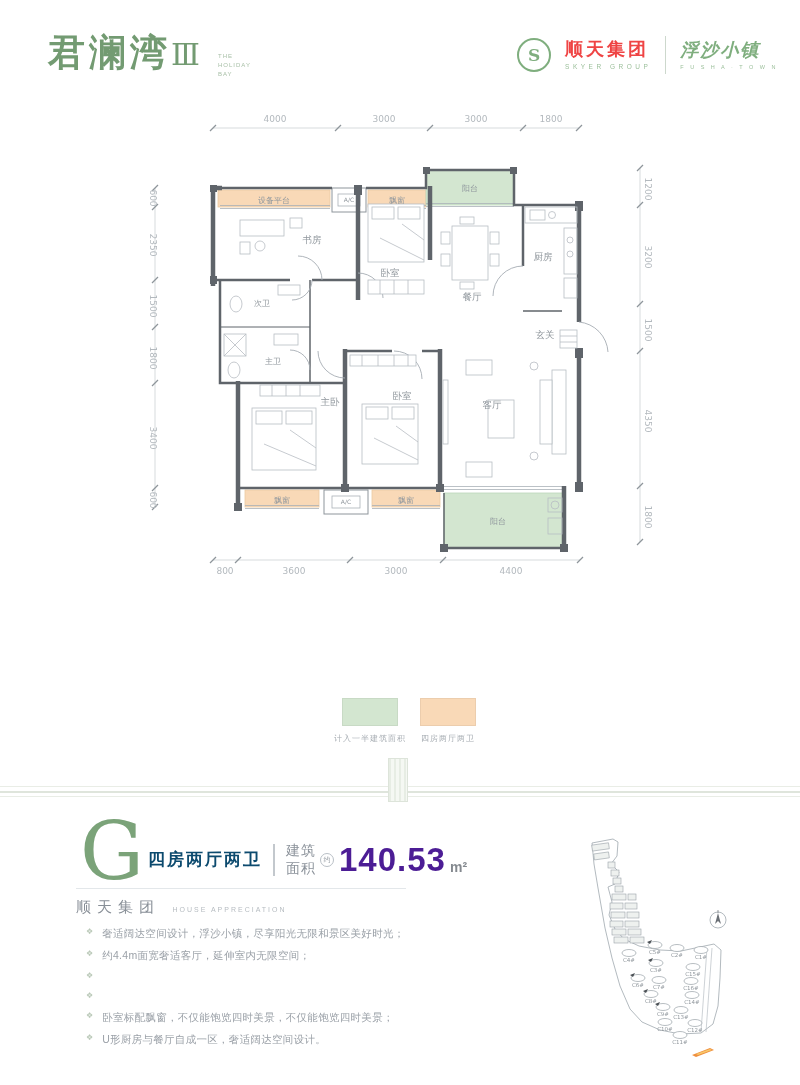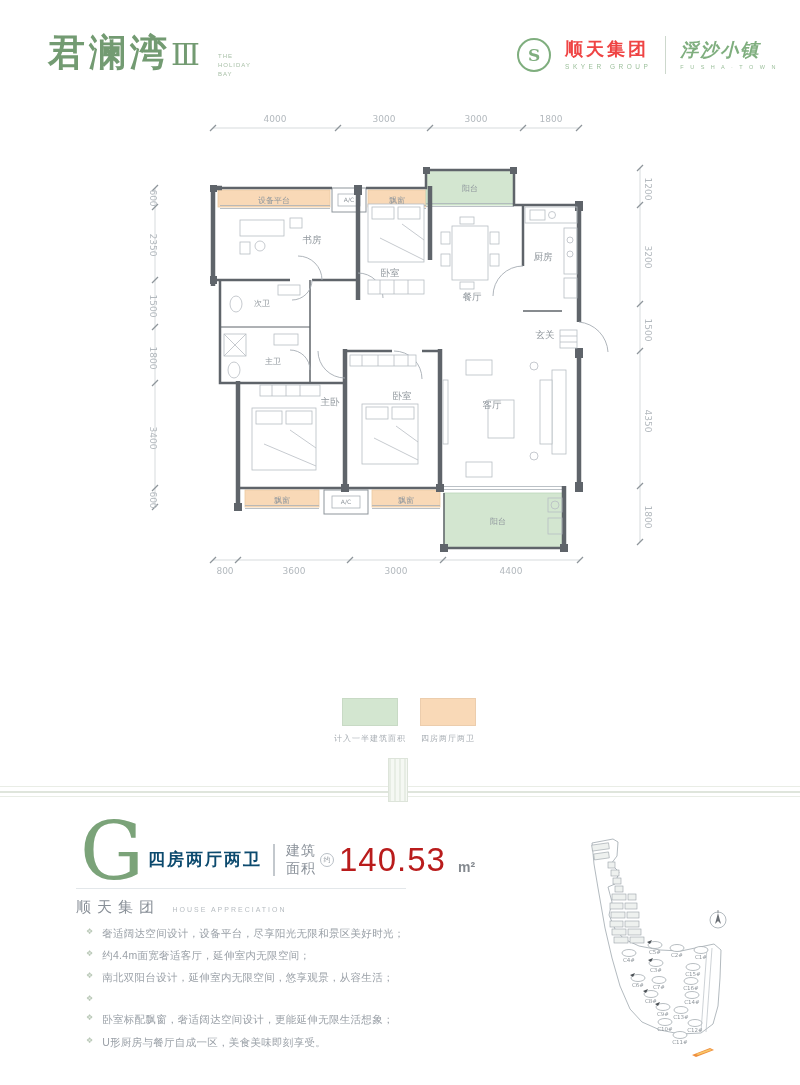--- a/index.html
+++ b/index.html
@@ -64,22 +64,22 @@
   
   .g-letter{left:80px;top:812px;font-family:"DejaVu Serif",serif;font-size:80px;line-height:1;
             color:#7ba379;font-weight:normal;}
   .unit-row{left:148px;top:842px;display:flex;align-items:center;}
   .u-layout{font-size:17px;color:#0c4a6e;letter-spacing:2px;font-weight:bold;}
   .u-bar{width:2px;height:32px;background:#c3c8cd;margin:0 11px;}
   .u-arealbl{font-size:14px;color:#8b929a;line-height:1.25;letter-spacing:1px;}
   .u-approx{width:12px;height:12px;border:1px solid #b9bfc6;border-radius:50%;
             font-size:7px;color:#9aa0a7;display:flex;align-items:center;justify-content:center;
             margin:0 5px 0 4px;}
-  .u-value{font-size:33px;color:#b91c1c;font-weight:normal;letter-spacing:1px;line-height:1;}
-  .u-unit{font-size:14px;color:#84898f;font-weight:bold;margin-left:12px;align-self:flex-end;padding-bottom:2px;}
+  .u-value{font-size:33px;color:#4c1d95;font-weight:bold;letter-spacing:1px;line-height:1;}
+  .u-unit{font-size:14px;color:#84898f;font-weight:bold;margin-left:4px;align-self:flex-end;padding-bottom:2px;}
 
   .apprec{left:76px;top:888px;width:330px;border-top:1px solid #e3e7ea;padding-top:9px;}
   .ap-title{font-size:15px;color:#878e96;letter-spacing:6px;display:inline-block;}
   .ap-sub{font-size:7px;color:#b6bcc1;letter-spacing:2px;margin-left:8px;}
 
   .bullets{left:86px;top:926px;width:332px;}
   .b-row{display:flex;align-items:flex-start;margin-bottom:7px;}
   .b-ic{font-size:8px;color:#b9c8b7;margin-right:9px;line-height:1.6;}
   .b-tx{font-size:10.5px;color:#9ba1a8;line-height:1.45;letter-spacing:0.3px;}
 
@@ -385,40 +385,39 @@
   </div>
 
   <div class="abs apprec">
     <span class="ap-title">顺天集团</span>
     <span class="ap-sub">HOUSE APPRECIATION</span>
   </div>
 
   <div class="abs bullets">
     <div class="b-row">
       <span class="b-ic">❖</span>
-      <span class="b-tx">奢适阔达空间设计，设备平台，尽享阳光无限和景区美好时光；</span>
+      <span class="b-tx">奢适阔达空间设计，浮沙小镇，尽享阳光无限和景区美好时光；</span>
     </div>
     <div class="b-row">
       <span class="b-ic">❖</span>
       <span class="b-tx">约4.4m面宽奢适客厅，延伸室内无限空间；</span>
     </div>
     <div class="b-row">
       <span class="b-ic">❖</span>
-      <span class="b-tx">南北双阳台设计，延伸室内无限空间，悠享观景，从容生活；</span>
-    </div>
-    <div class="b-row">
-      <span class="b-ic">❖</span>
-    </div>
-    <div class="b-row">
-      <span class="b-ic">❖</span>
-      <span class="b-tx">卧室标配飘窗，奢适阔达空间设计，更能延伸无限生活想象；</span>
-    </div>
-    <div class="b-row">
-      <span class="b-ic">❖</span>
-      <span class="b-tx">U形厨房与餐厅自成一区，美食美味即刻享受。</span>
+    </div>
+    <div class="b-row">
+      <span class="b-ic">❖</span>
+    </div>
+    <div class="b-row">
+      <span class="b-ic">❖</span>
+      <span class="b-tx">卧室标配飘窗，不仅能饱览四时美景，不仅能饱览四时美景；</span>
+    </div>
+    <div class="b-row">
+      <span class="b-ic">❖</span>
+      <span class="b-tx">U形厨房与餐厅自成一区，奢适阔达空间设计。</span>
     </div>
   </div>
 
   <svg class="abs sitemap" width="230" height="235" viewBox="0 0 230 235">
     <path class="mp" d="M24,15 L45,11 L50,14 L49,28 L43,36 L51,44 L47,56 L40,59 L44,74 L41,87 L47,101 L56,111 L71,118 L92,122 L113,123 L146,116 L153,122 L152,150 L150,178 L145,196 L133,205 L112,206 L92,202 L74,194 L62,181 L52,158 L44,130 L37,100 L30,60 L26,36 Z"></path>
 
     <g>
       <rect class="hblk" x="24" y="16" width="17" height="6" transform="rotate(-8 32 19)"></rect>
       <rect class="hblk" x="26" y="25" width="15" height="6" transform="rotate(-8 33 28)"></rect>
       <rect class="hblk" x="40" y="34" width="7" height="6"></rect>

